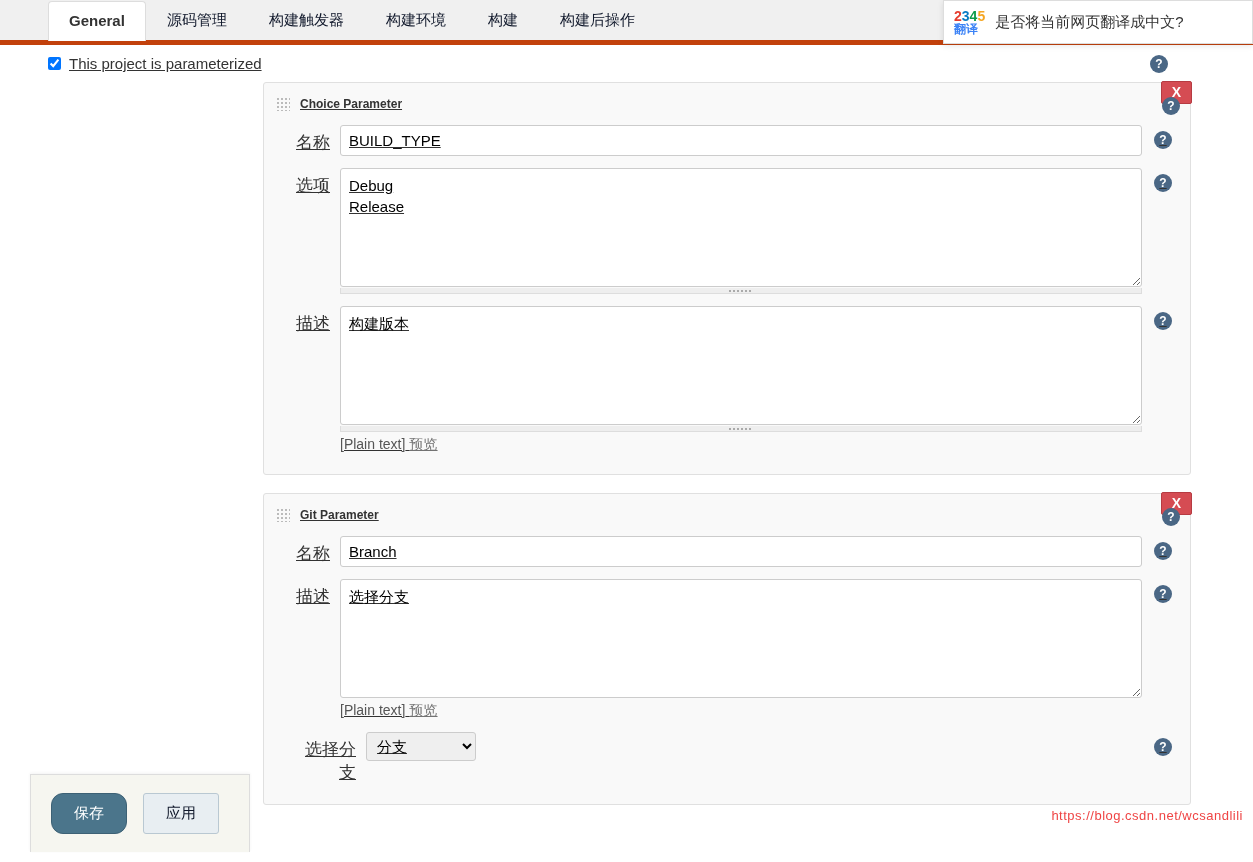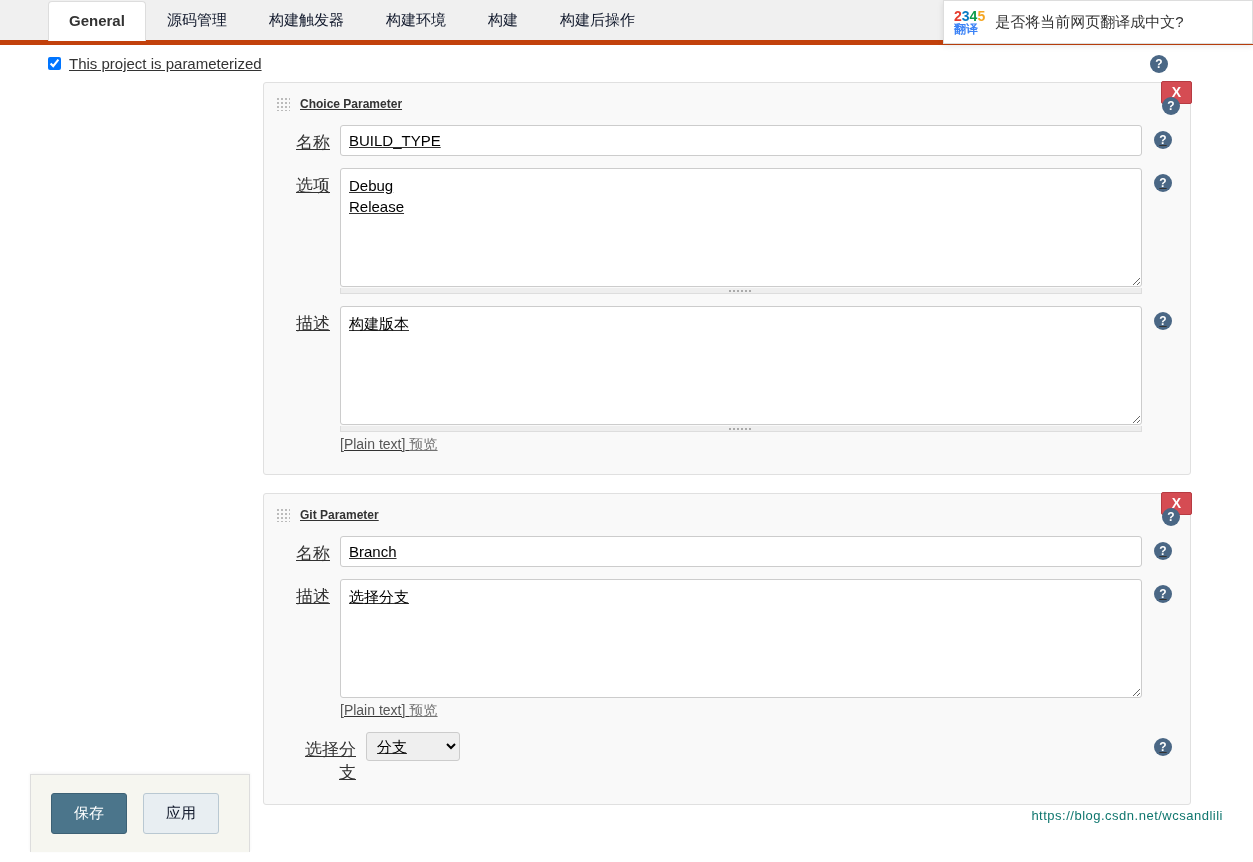--- a/index.html
+++ b/index.html
@@ -144,21 +144,21 @@
     .form-input-wrap textarea,
     .form-input-wrap select {
       width: 100%;
       border: 1px solid #ccc;
       border-radius: 3px;
       padding: 6px 8px;
       font-size: 15px;
       font-family: inherit;
       resize: both;
     }
-    .form-input-wrap select { width: 94px; padding: 4px 6px; }
+    .form-input-wrap select { width: 110px; padding: 4px 6px; }
     .form-input-wrap textarea { resize: both; line-height: 1.4; }
     .drag-resize {
       height: 6px;
       margin-top: 1px;
       background: #eee;
       border: 1px solid #ddd;
       border-top: none;
       position: relative;
     }
     .drag-resize::after {
@@ -202,20 +202,21 @@
       padding: 10px 22px;
       font-size: 15px;
       border-radius: 3px;
       cursor: pointer;
       border: 1px solid;
     }
     .btn-primary {
       background: #4b758b;
       color: #fff;
       border-color: #3d6175;
+      border-radius: 12px;
     }
     .btn-default {
       background: #e8eef2;
       color: #0f172a;
       border-color: #b9c8d2;
     }
 
     
     .translate-popup {
       position: absolute;
@@ -238,23 +239,23 @@
     .translate-logo .c1 { color: #e63c2e; }
     .translate-logo .c2 { color: #0a7cc4; }
     .translate-logo .c3 { color: #0a9b4a; }
     .translate-logo .c4 { color: #f5a623; }
     .translate-logo .sub { color: #3b82f6; font-size: 12px; }
     .translate-text { font-size: 15px; color: #333; }
 
     
     .watermark {
       position: absolute;
-      right: 30px;
+      right: 10px;
       bottom: 4px;
-      color: #0f766e;
+      color: #ef4444;
       font-size: 13px;
       letter-spacing: 0.5px;
       user-select: none;
     }
   </style>
 </head>
 <body>
 
 <div class="page-wrap">
 

